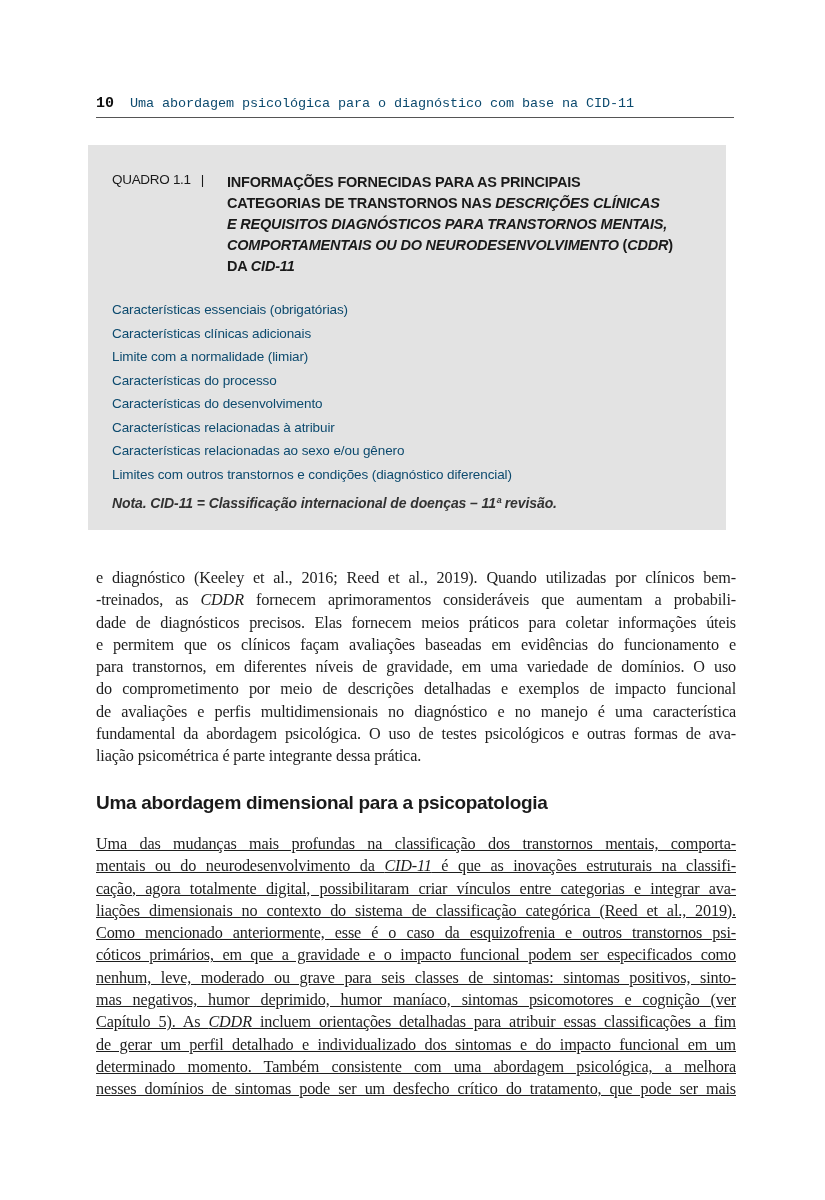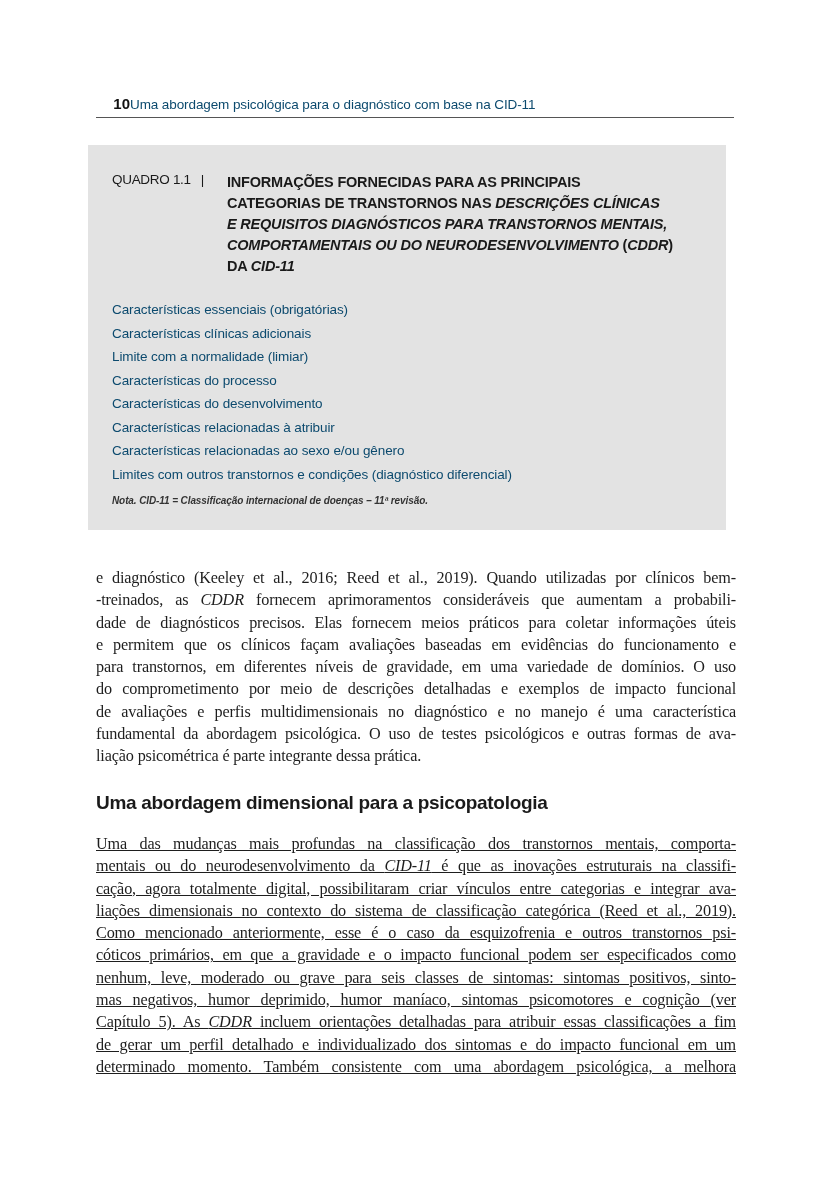--- a/index.html
+++ b/index.html
@@ -14,24 +14,23 @@
       overflow: hidden;
       color: #1e1e1e;
     }
     .running-header {
       position: absolute;
       left: 96px;
       top: 95px;
       width: 638px;
       height: 22px;
       border-bottom: 1.5px solid #555;
-      font-family: Liberation Sans, sans-serif;
+      font-family: Liberation Mono, monospace;
       display: flex;
       align-items: baseline;
-      text-align: right;
     }
     .page-number {
       font-weight: bold;
       font-size: 15px;
       color: #111;
       width: 34px;
     }
     .running-title {
       font-size: 13.5px;
       color: #0c4a6e;
@@ -84,21 +83,21 @@
       font-size: 13.5px;
       color: #0c4a6e;
       line-height: 23.5px;
       letter-spacing: -0.1px;
       white-space: nowrap;
     }
     .box-note {
       position: absolute;
       left: 24px;
       top: 350px;
-      font-size: 10px;
+      font-size: 14px;
       font-style: italic;
       font-weight: bold;
       color: #333;
       letter-spacing: -0.1px;
     }
     .body-text {
       position: absolute;
       left: 96px;
       width: 640px;
       font-family: "Liberation Serif", serif;
@@ -184,13 +183,14 @@
   <span class="ln">mentais ou do neurodesenvolvimento da <i>CID-11</i> é que as inovações estruturais na classifi-</span>
   <span class="ln">cação, agora totalmente digital, possibilitaram criar vínculos entre categorias e integrar ava-</span>
   <span class="ln">liações dimensionais no contexto do sistema de classificação categórica (Reed et al., 2019).</span>
   <span class="ln">Como mencionado anteriormente, esse é o caso da esquizofrenia e outros transtornos psi-</span>
   <span class="ln">cóticos primários, em que a gravidade e o impacto funcional podem ser especificados como</span>
   <span class="ln">nenhum, leve, moderado ou grave para seis classes de sintomas: sintomas positivos, sinto-</span>
   <span class="ln">mas negativos, humor deprimido, humor maníaco, sintomas psicomotores e cognição (ver</span>
   <span class="ln">Capítulo 5). As <i>CDDR</i> incluem orientações detalhadas para atribuir essas classificações a fim</span>
   <span class="ln">de gerar um perfil detalhado e individualizado dos sintomas e do impacto funcional em um</span>
   <span class="ln">determinado momento. Também consistente com uma abordagem psicológica, a melhora</span>
+  <span class="ln">nesses domínios de sintomas pode ser um desfecho crítico do tratamento, que pode ser mais</span>
 </div>
 
 </body></html>

